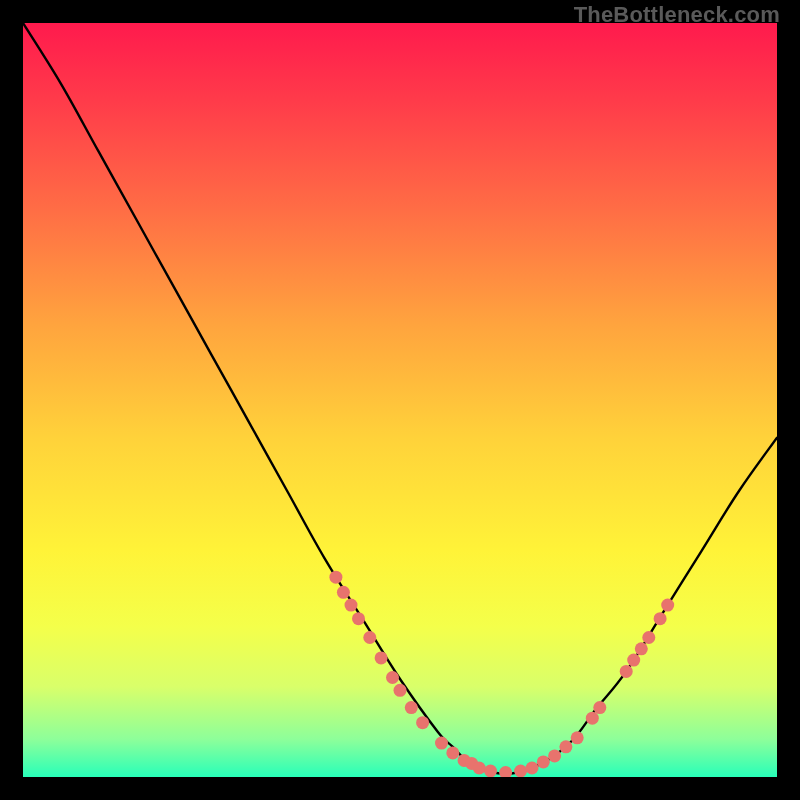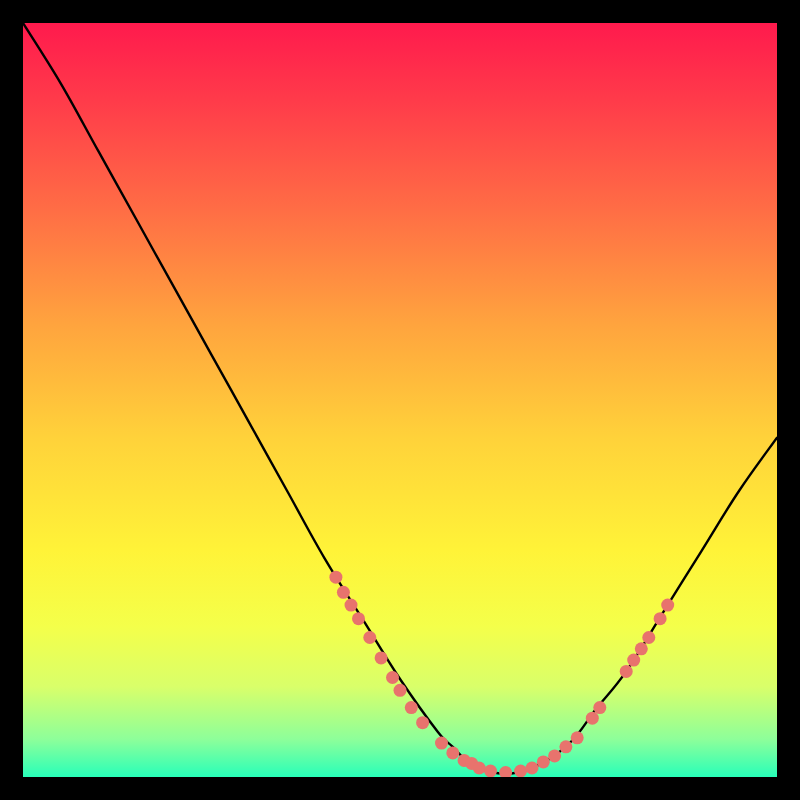--- a/index.html
+++ b/index.html
@@ -87,13 +87,14 @@
           <circle cx="576.8" cy="684.6" r="6.5" fill="#e8736d"></circle>
           <circle cx="603.2" cy="648.4" r="6.5" fill="#e8736d"></circle>
           <circle cx="610.7" cy="637.1" r="6.5" fill="#e8736d"></circle>
           <circle cx="618.3" cy="625.8" r="6.5" fill="#e8736d"></circle>
           <circle cx="625.8" cy="614.5" r="6.5" fill="#e8736d"></circle>
           <circle cx="637.1" cy="595.7" r="6.5" fill="#e8736d"></circle>
           <circle cx="644.7" cy="582.1" r="6.5" fill="#e8736d"></circle>
         </g>
     </svg>
   </div>
+  <div class="watermark">TheBottleneck.com</div>
 </div>
 
 </body></html>

